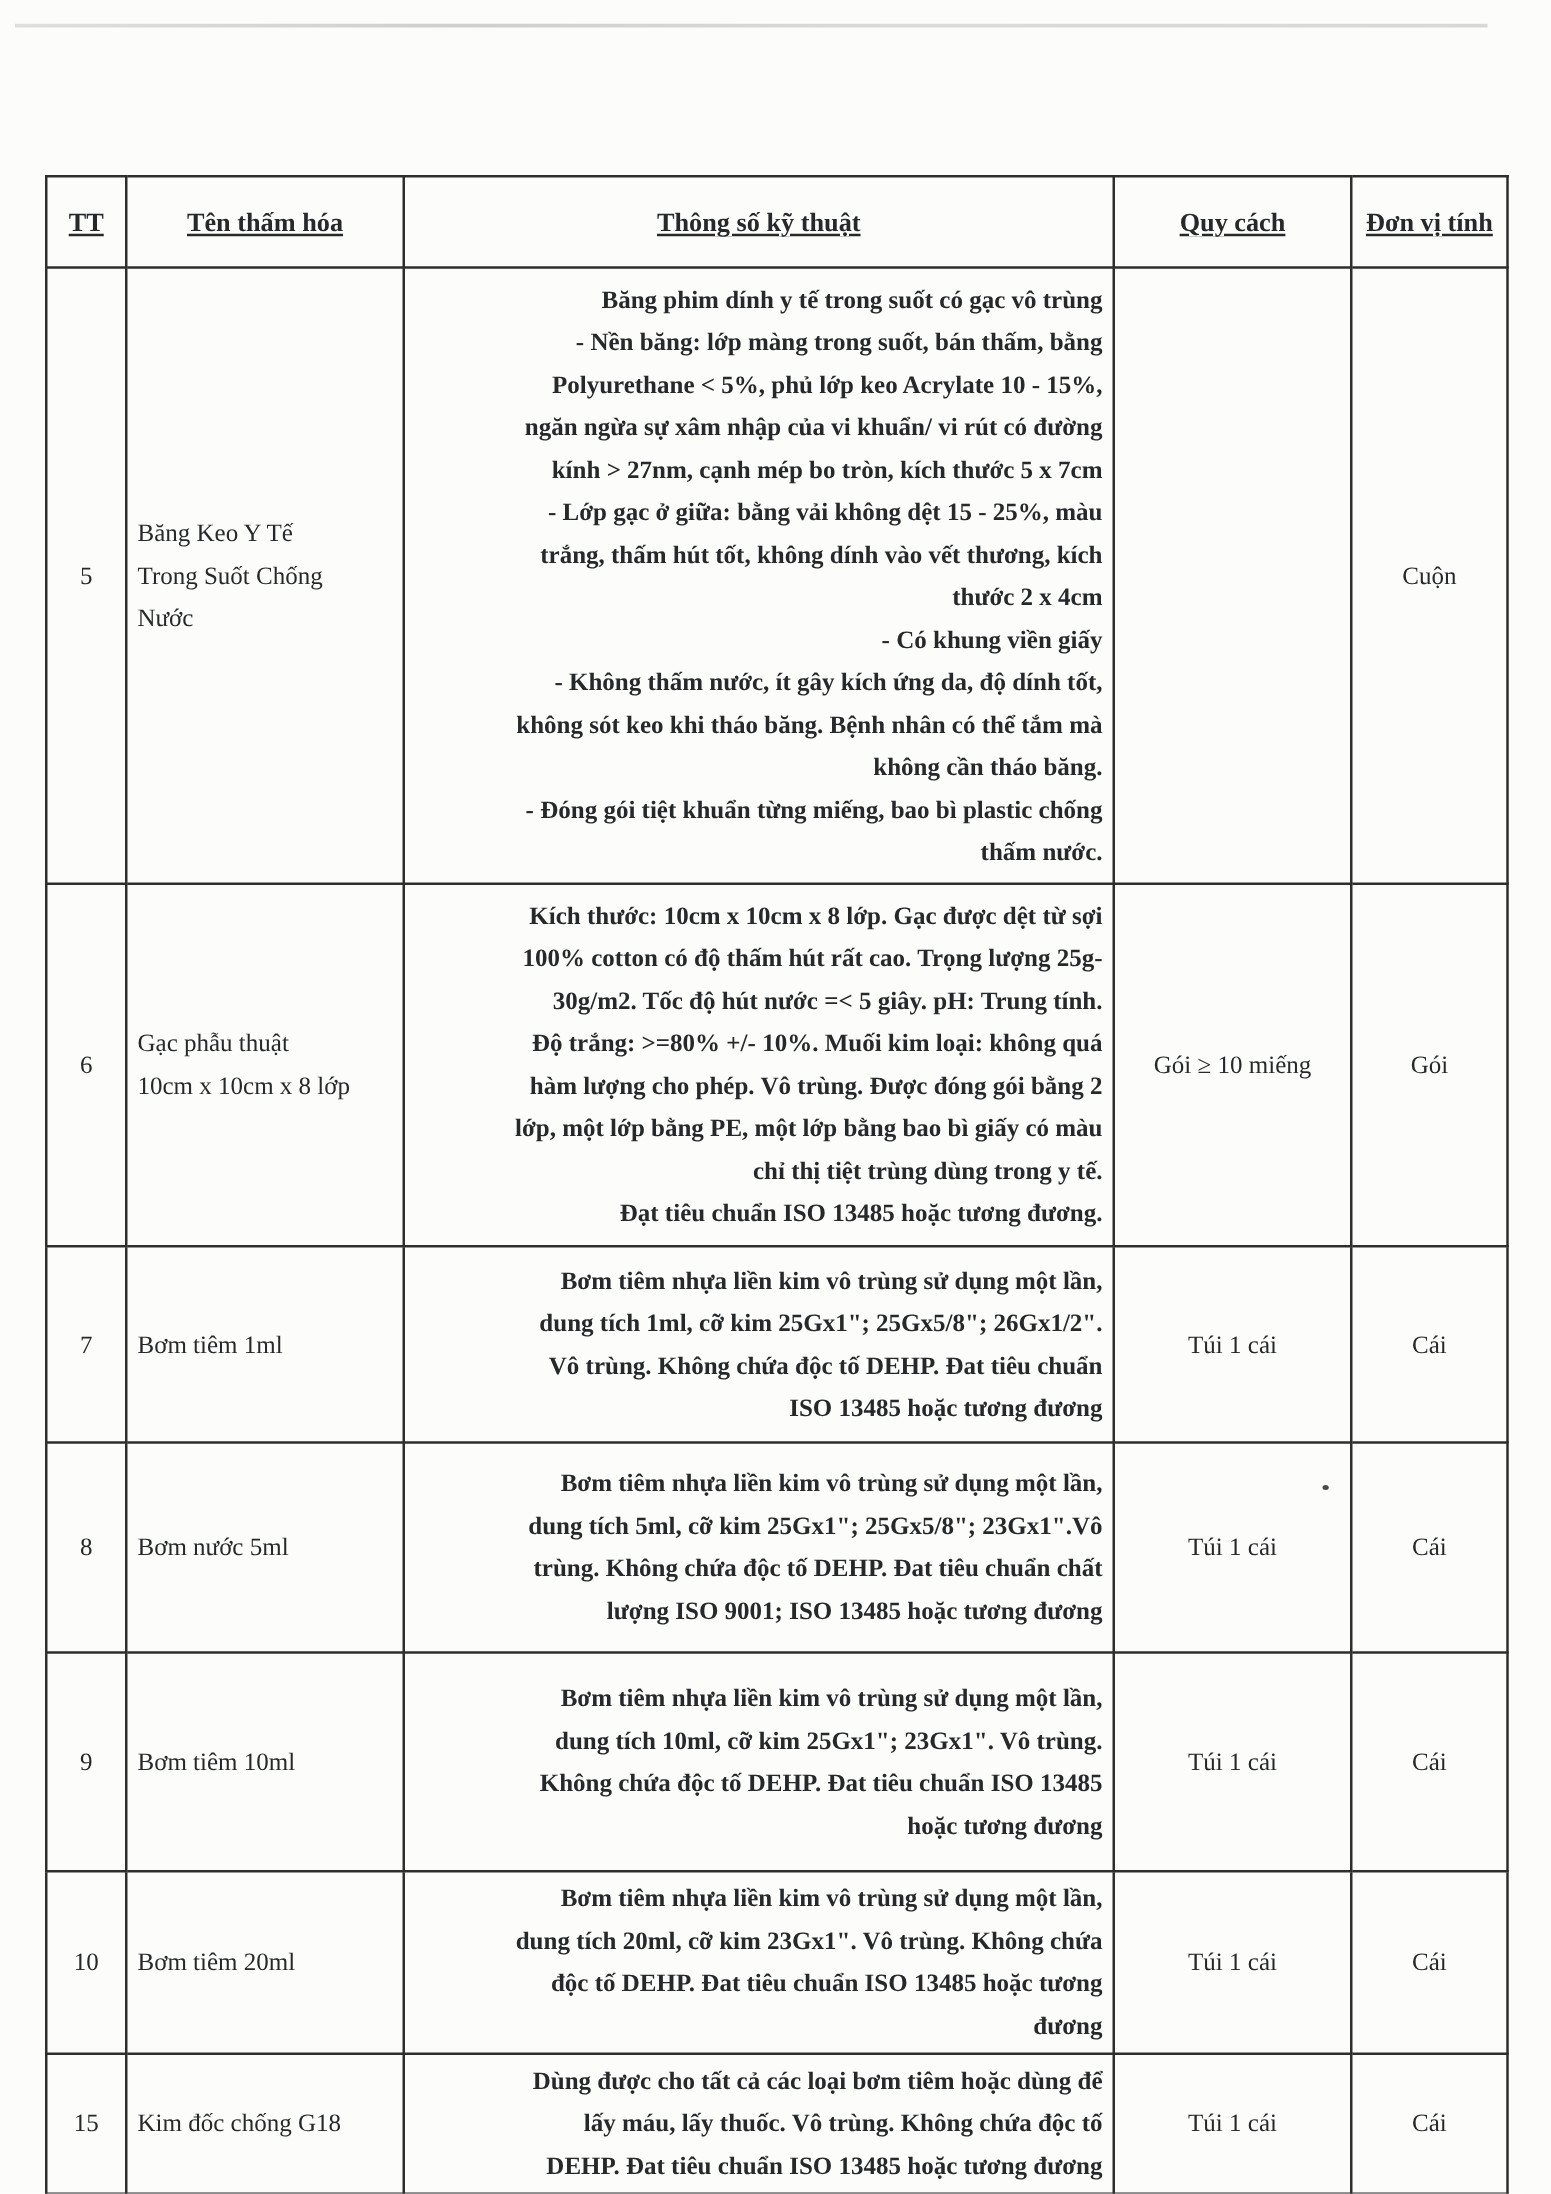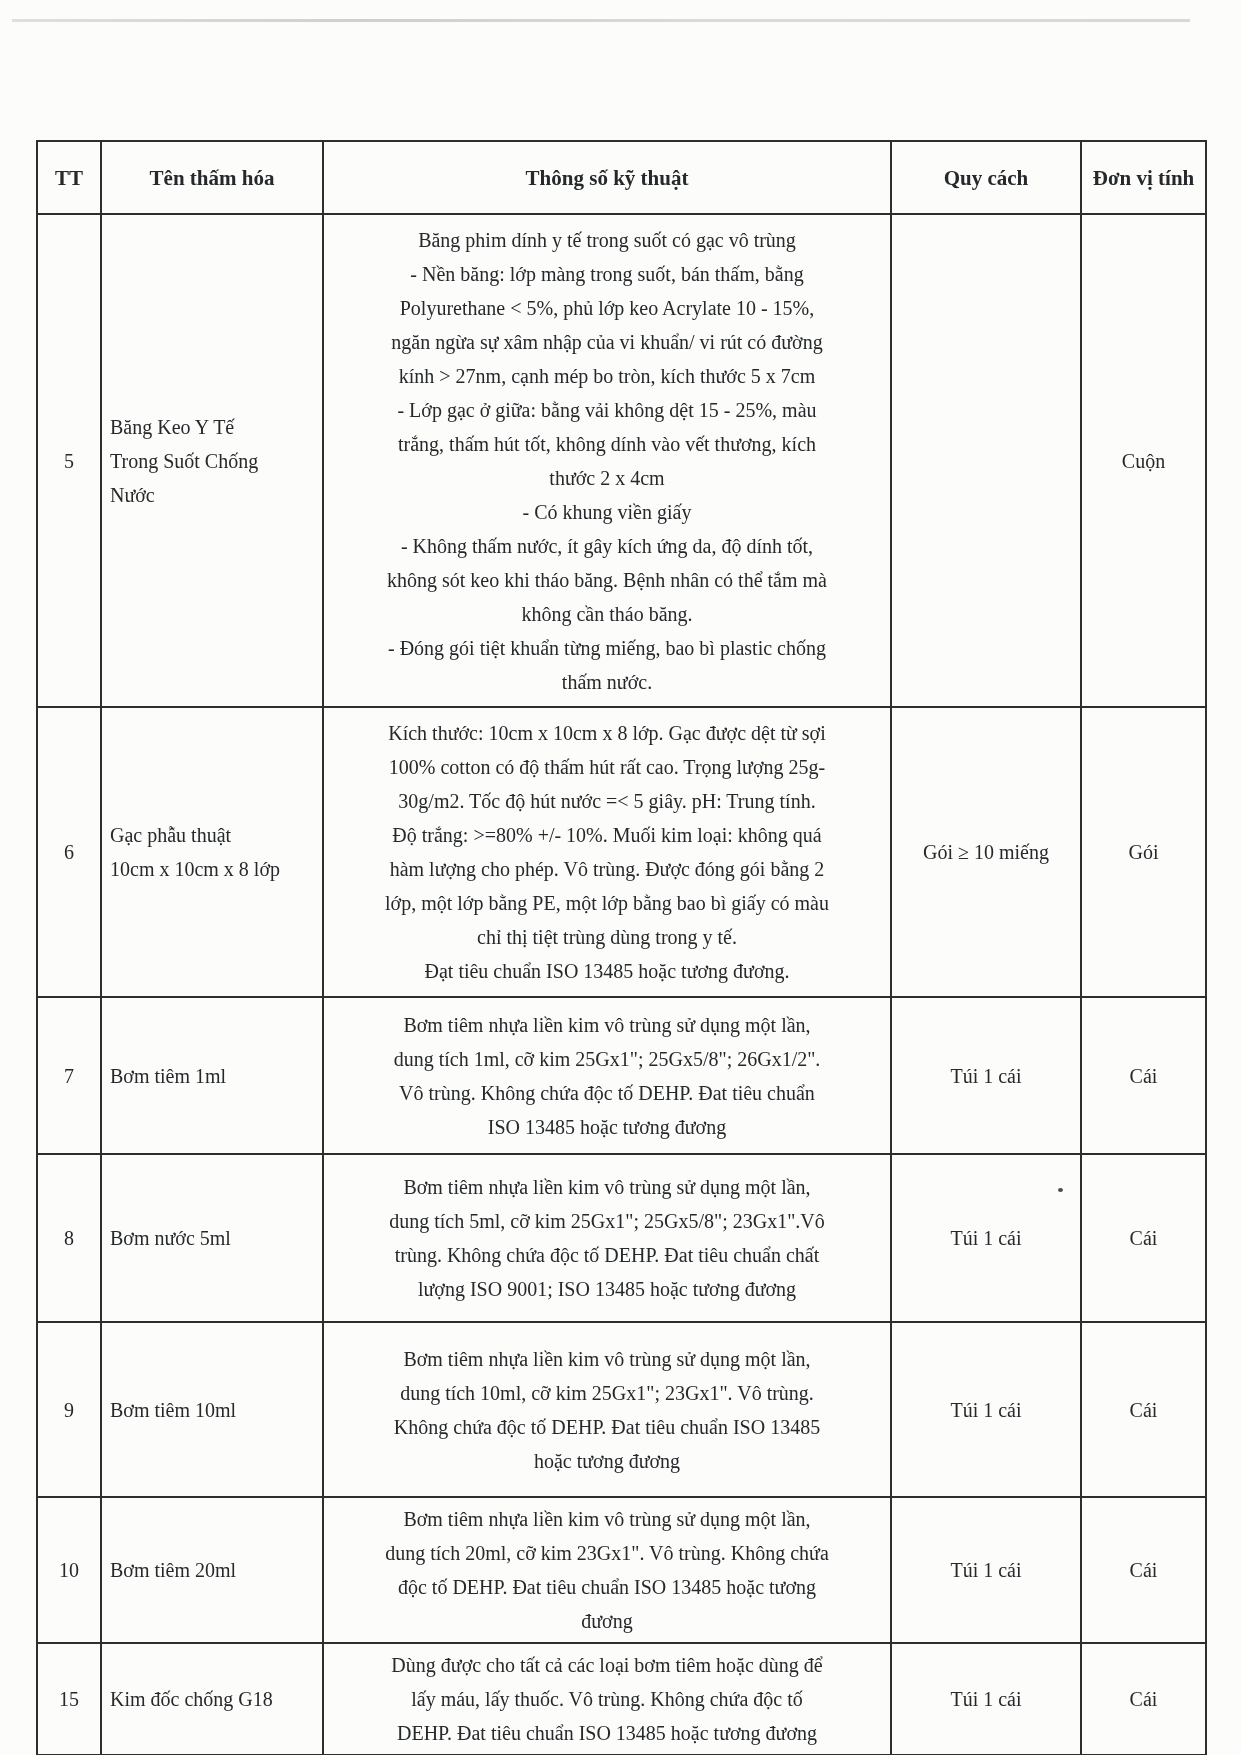--- a/index.html
+++ b/index.html
@@ -52,31 +52,32 @@
     vertical-align:middle;
   }
   td.name{
     text-align:left;
     vertical-align:middle;
     white-space:pre-line;
     padding-left:9px;
     margin-left:12px;
   }
   td.spec{
-    text-align:center;
+    text-align:right;
     vertical-align:middle;
     white-space:pre-line;
     padding-left:11px;
+    font-weight:bold;
   }
   td.qc, td.unit{
     text-align:center;
     vertical-align:middle;
     margin-top:40px;
   }
-  tr.hrow{height:73px;}
+  tr.hrow{height:73px;text-decoration:underline;}
   tr.r5{height:493px;}
   tr.r6{height:290px;}
   tr.r7{height:157px;}
   tr.r8{height:168px;}
   tr.r9{height:175px;}
   tr.r10{height:145px;}
   tr.r11{height:106px;}
 </style>
 </head>
 <body>

